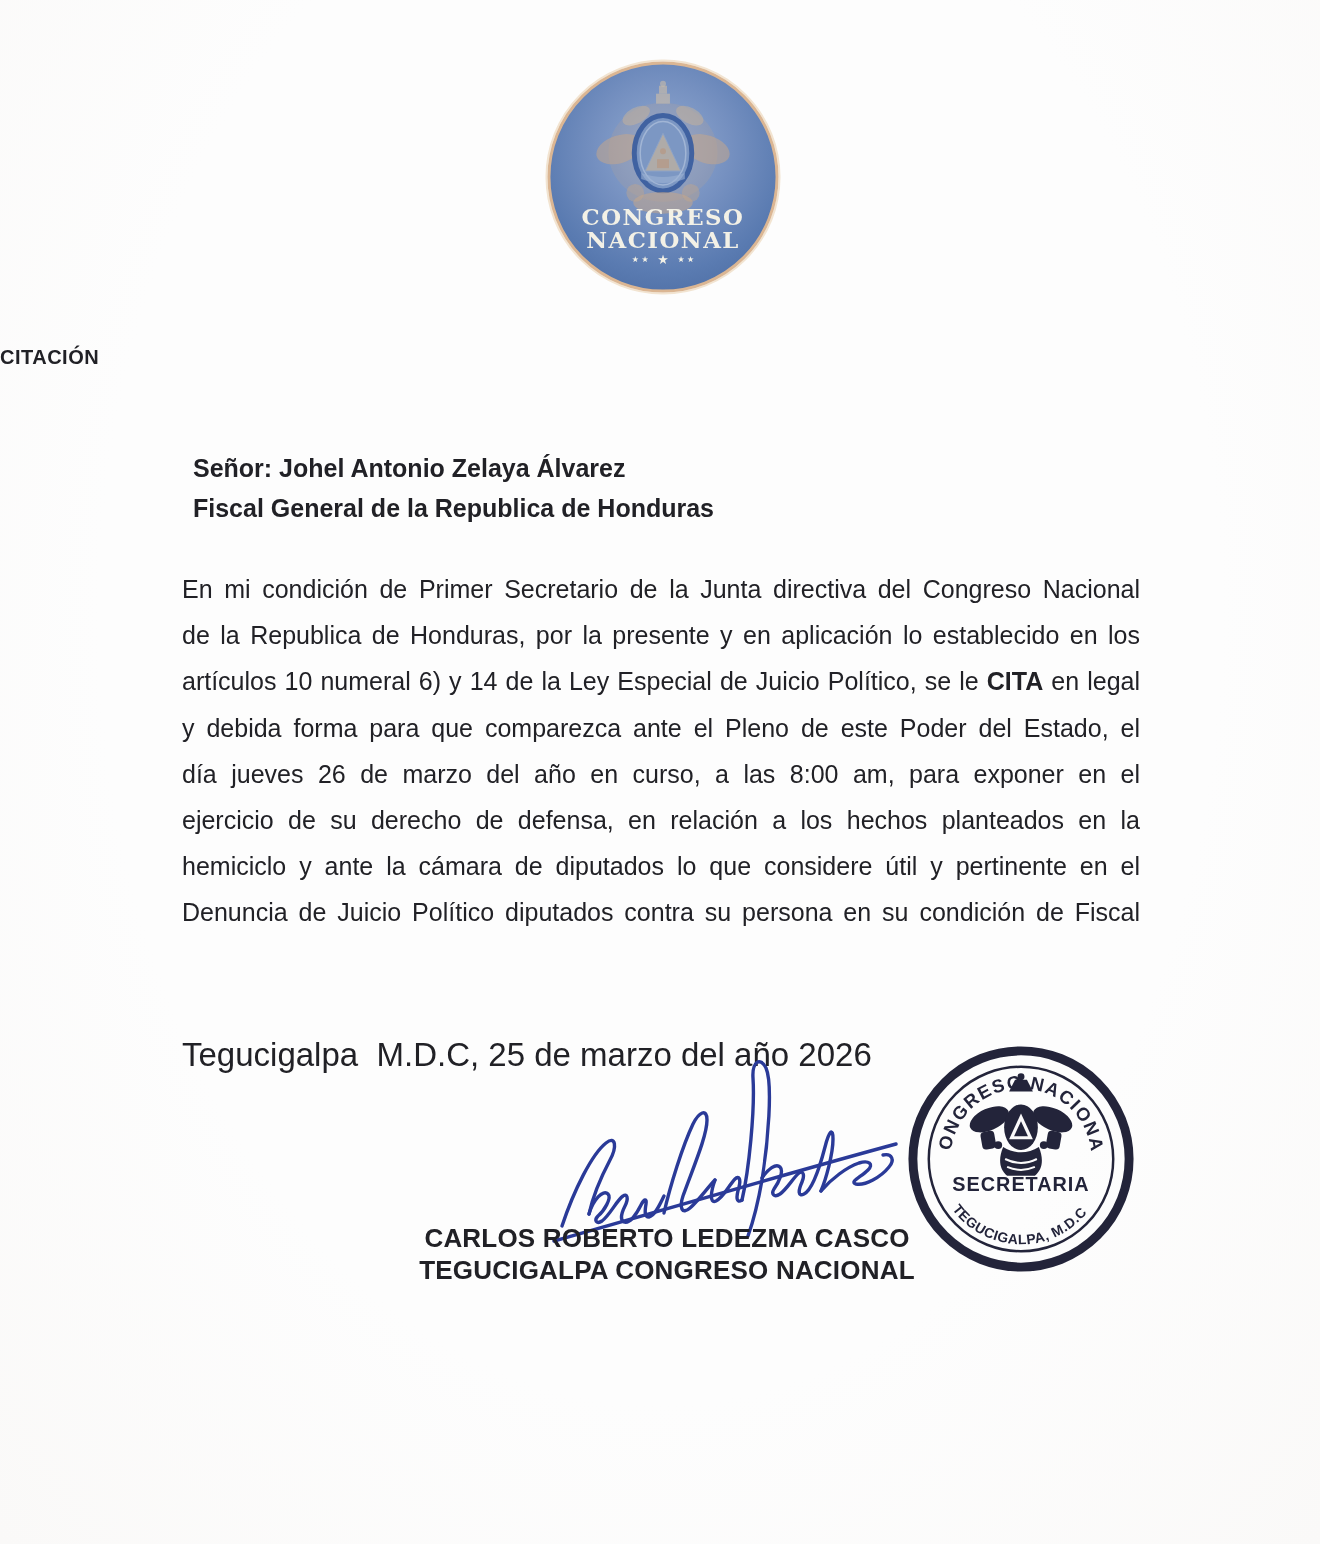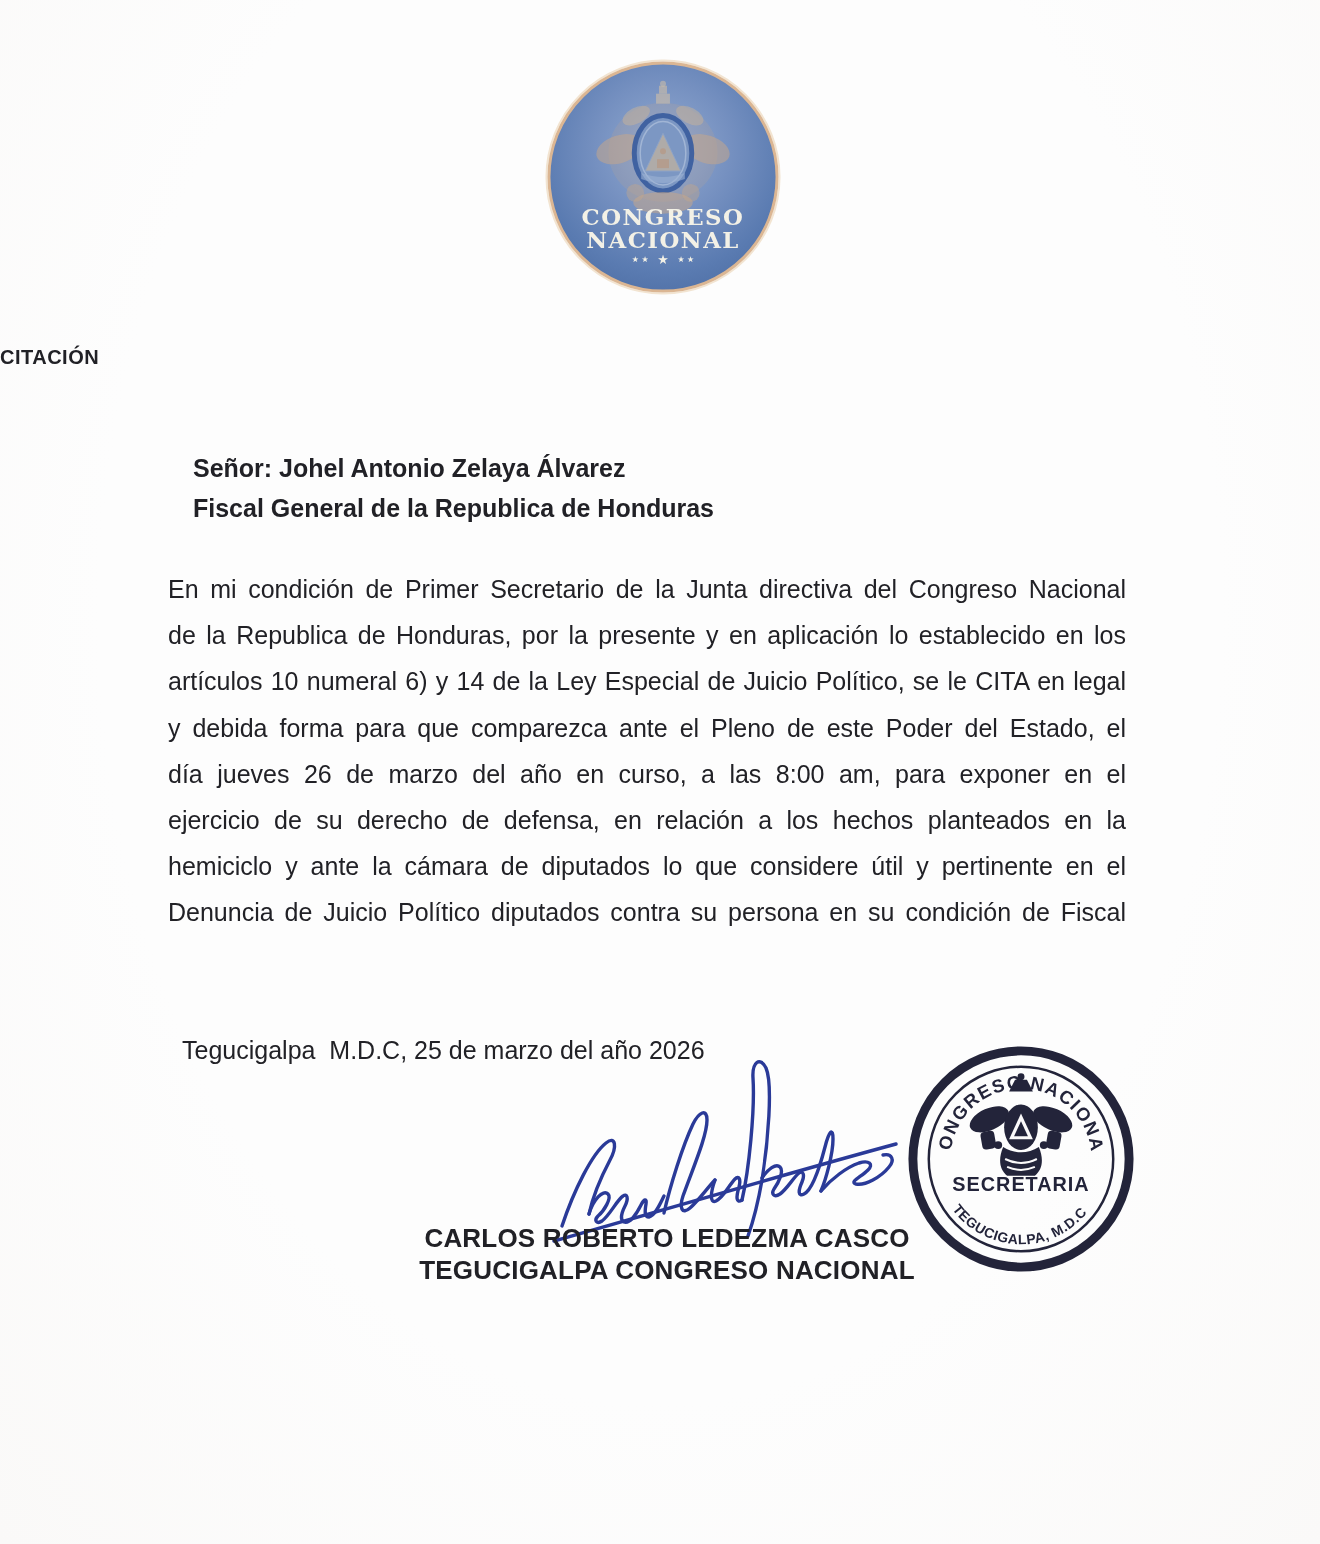--- a/index.html
+++ b/index.html
@@ -15,30 +15,30 @@
   
   .seal-logo{position:absolute;left:544px;top:58px;width:238px;height:238px;}
   
   .doc-title{
     position:absolute;left:0;top:346px;width:1320px;
     text-align:left;font-weight:bold;font-size:20px;letter-spacing:.5px;
   }
   
   .addressee{position:absolute;left:184px;top:448px;font-weight:bold;font-size:25px;line-height:40px;margin-left:9px;}
   
-  .body-par{position:absolute;left:168px;top:566px;width:958px;font-size:25px;}
+  .body-par{position:absolute;left:182px;top:566px;width:958px;font-size:25px;}
   .body-line{
     height:46.2px;line-height:46.2px;
     text-align:justify;text-align-last:justify;
     white-space:normal;
   }
   .body-line-last{text-align-last:left;}
-  .bold{font-weight:normal;}
+  .bold{font-weight:bold;}
   
-  .dateline{position:absolute;left:182px;top:1036px;font-size:25px;white-space:pre-wrap;}
+  .dateline{position:absolute;left:182px;top:1036px;font-size:33px;white-space:pre-wrap;}
   
   .signature{position:absolute;left:540px;top:1048px;width:370px;height:195px;}
   .signature path{fill:none;stroke:var(--c-signature-ink,#2a3a98);stroke-width:3.4;stroke-linecap:round;stroke-linejoin:round;}
   
   .signer{position:absolute;left:292px;top:1222px;width:750px;text-align:center;
     font-weight:bold;font-size:26px;line-height:32px;letter-spacing:.2px;}
   
   .stamp{position:absolute;left:902px;top:1040px;width:238px;height:238px;}
   .stamp .ink{fill:var(--c-stamp-ink,#23243a);}
   .stamp .ink-stroke{fill:none;stroke:var(--c-stamp-ink,#23243a);}

